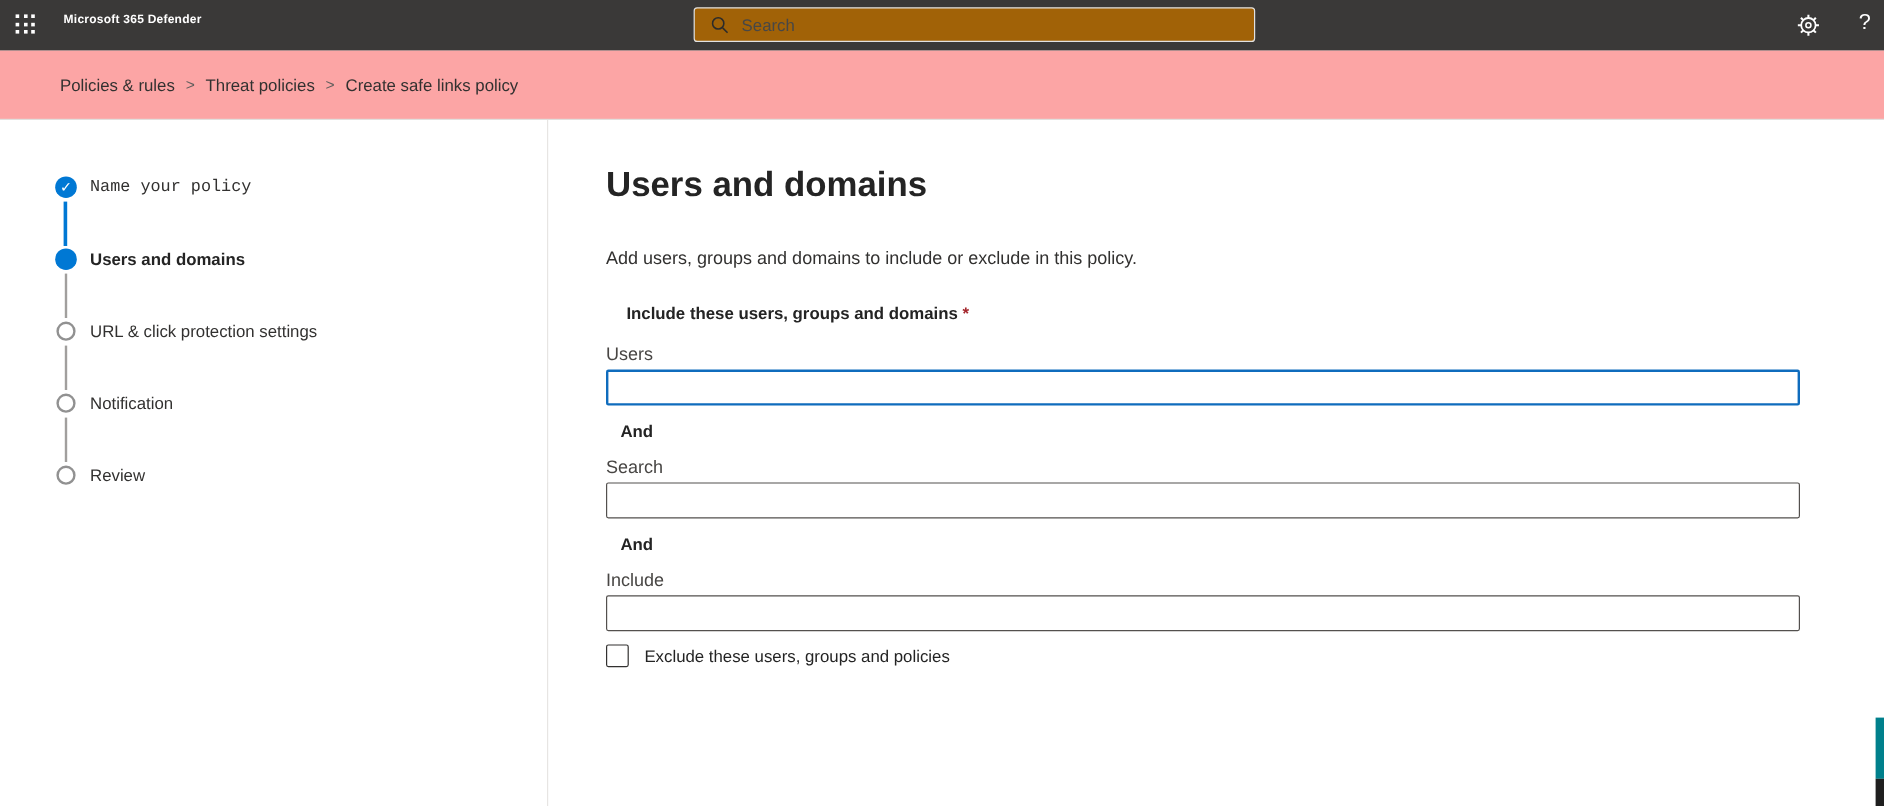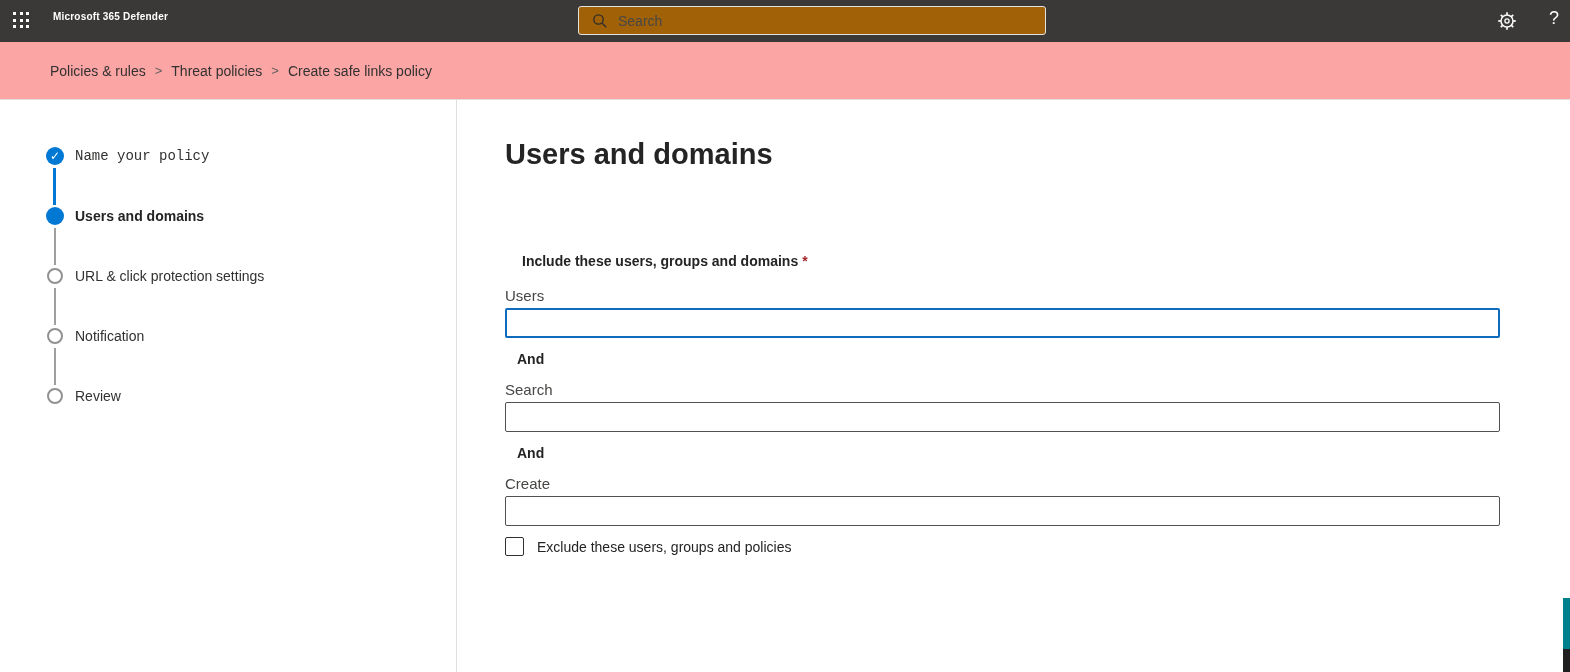--- a/index.html
+++ b/index.html
@@ -149,36 +149,37 @@
 
     <div class="step-row" style="top:287px;">
       <span class="dot hollow" style="top:1px;"></span>
       <span class="step-label" style="top:1px;">Review</span>
     </div>
 
   </div>
 
   <div class="main">
     <h1 class="page-title">Users and domains</h1>
+    <div class="page-desc">Add users, groups and domains to include or exclude in this policy.</div>
 
     <div class="include-label">
       <span>Include these users, groups and domains</span><span class="req">*</span>
     </div>
 
     <div class="field-label" style="top:187px;">Users</div>
     <input class="txt-input focused" style="top: 208px;" type="text">
 
     <div class="and-label" style="top:251px;">And</div>
 
     <div class="field-label" style="top:281px;">Search</div>
     <input class="txt-input" style="top: 302px;" type="text">
 
     <div class="and-label" style="top:345px;">And</div>
 
-    <div class="field-label" style="top:375px;">Create</div>
+    <div class="field-label" style="top:375px;">Include</div>
     <input class="txt-input" style="top: 396px;" type="text">
 
     <div class="chk-row">
       <span class="chk-box"></span>
       <span class="chk-label">Exclude these users, groups and policies</span>
     </div>
   </div>
 
 </div>
 

